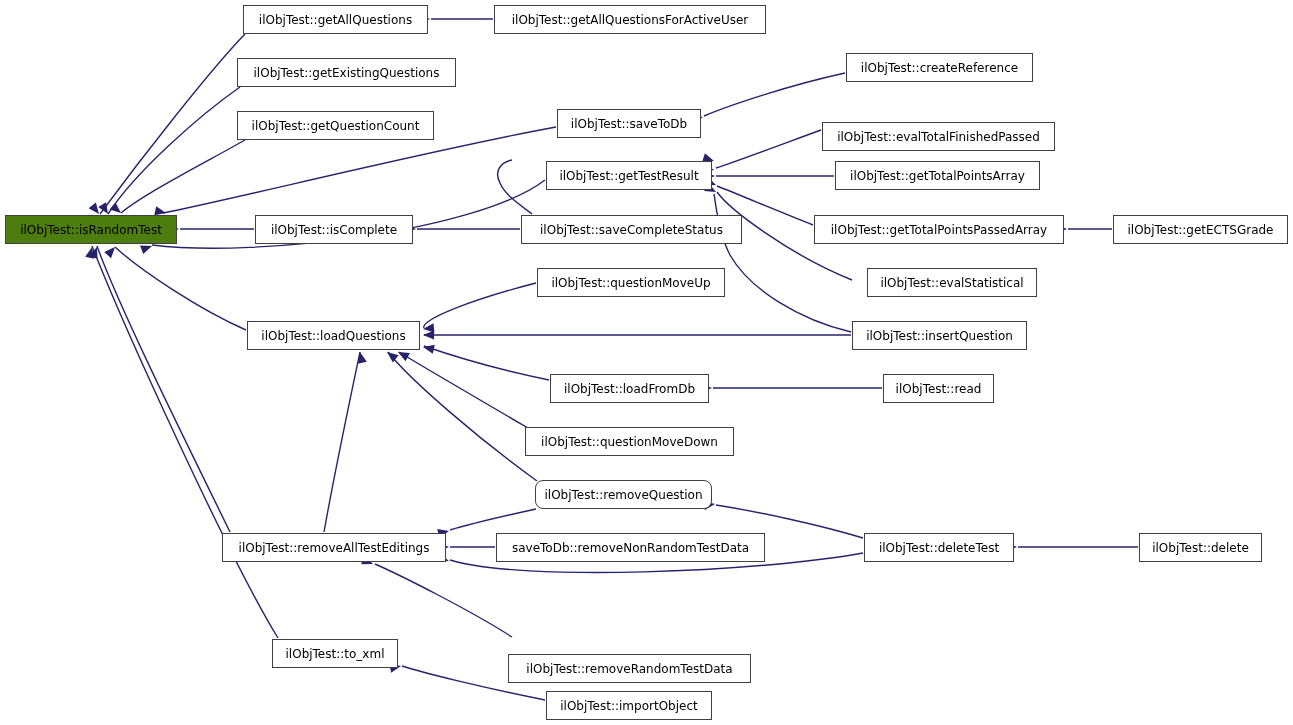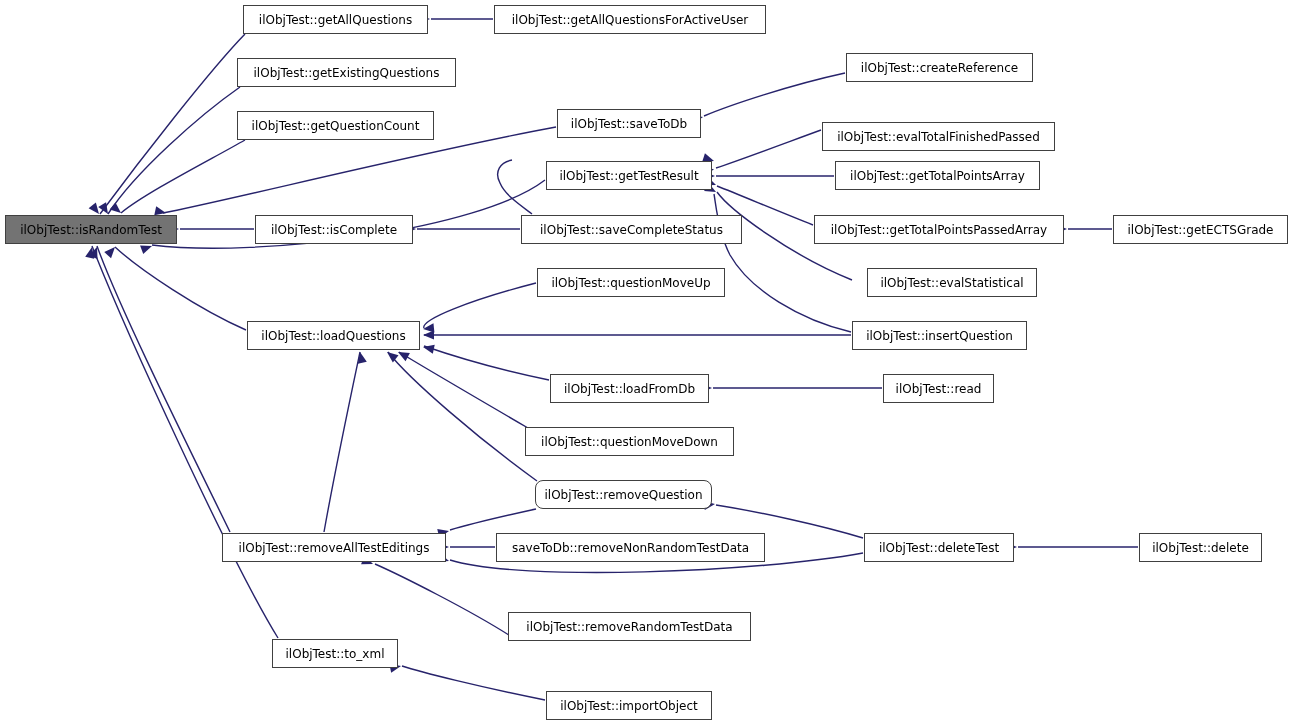--- a/index.html
+++ b/index.html
@@ -12,21 +12,21 @@
     box-sizing:border-box;
     border:1px solid #404040;
     background:#ffffff;
     display:flex;align-items:center;justify-content:center;
     font-size:12px;
     color:#000000;
     white-space:nowrap;
     letter-spacing:0px;
     line-height:1;
   }
-  .node.highlight{background:#737373;border:1px solid #404040;}
+  .node.highlight{background:#4d7c0f;border:1px solid #404040;}
   .node .lbl{display:block;padding:0 6px;}
 </style>
 </head>
 <body>
 
 <div id="graph">
   <svg class="edges" viewBox="0 0 1293 725" xmlns="http://www.w3.org/2000/svg">
     <g id="edge-paths" fill="none" stroke="#27236b" stroke-width="1.4">
         <path d="M245,34 C210,70 140,160 100,214"></path>
         <path d="M240,87 C200,115 135,172 108,214"></path>
@@ -172,20 +172,20 @@
       </div>
       <div class="node" style="left: 864px; top: 533px; width: 150px; height: 29px;">
         <span class="lbl">ilObjTest::deleteTest</span>
       </div>
       <div class="node" style="left: 1139px; top: 533px; width: 123px; height: 29px;">
         <span class="lbl">ilObjTest::delete</span>
       </div>
       <div class="node" style="left: 272px; top: 639px; width: 126px; height: 29px;">
         <span class="lbl">ilObjTest::to_xml</span>
       </div>
-      <div class="node" style="left: 508px; top: 612px; width: 243px; height: 29px;">
+      <div class="node" style="left: 508px; top: 654px; width: 243px; height: 29px;">
         <span class="lbl">ilObjTest::removeRandomTestData</span>
       </div>
       <div class="node" style="left: 546px; top: 691px; width: 166px; height: 29px;">
         <span class="lbl">ilObjTest::importObject</span>
       </div>
     </div>
 </div>
 
 </body></html>

